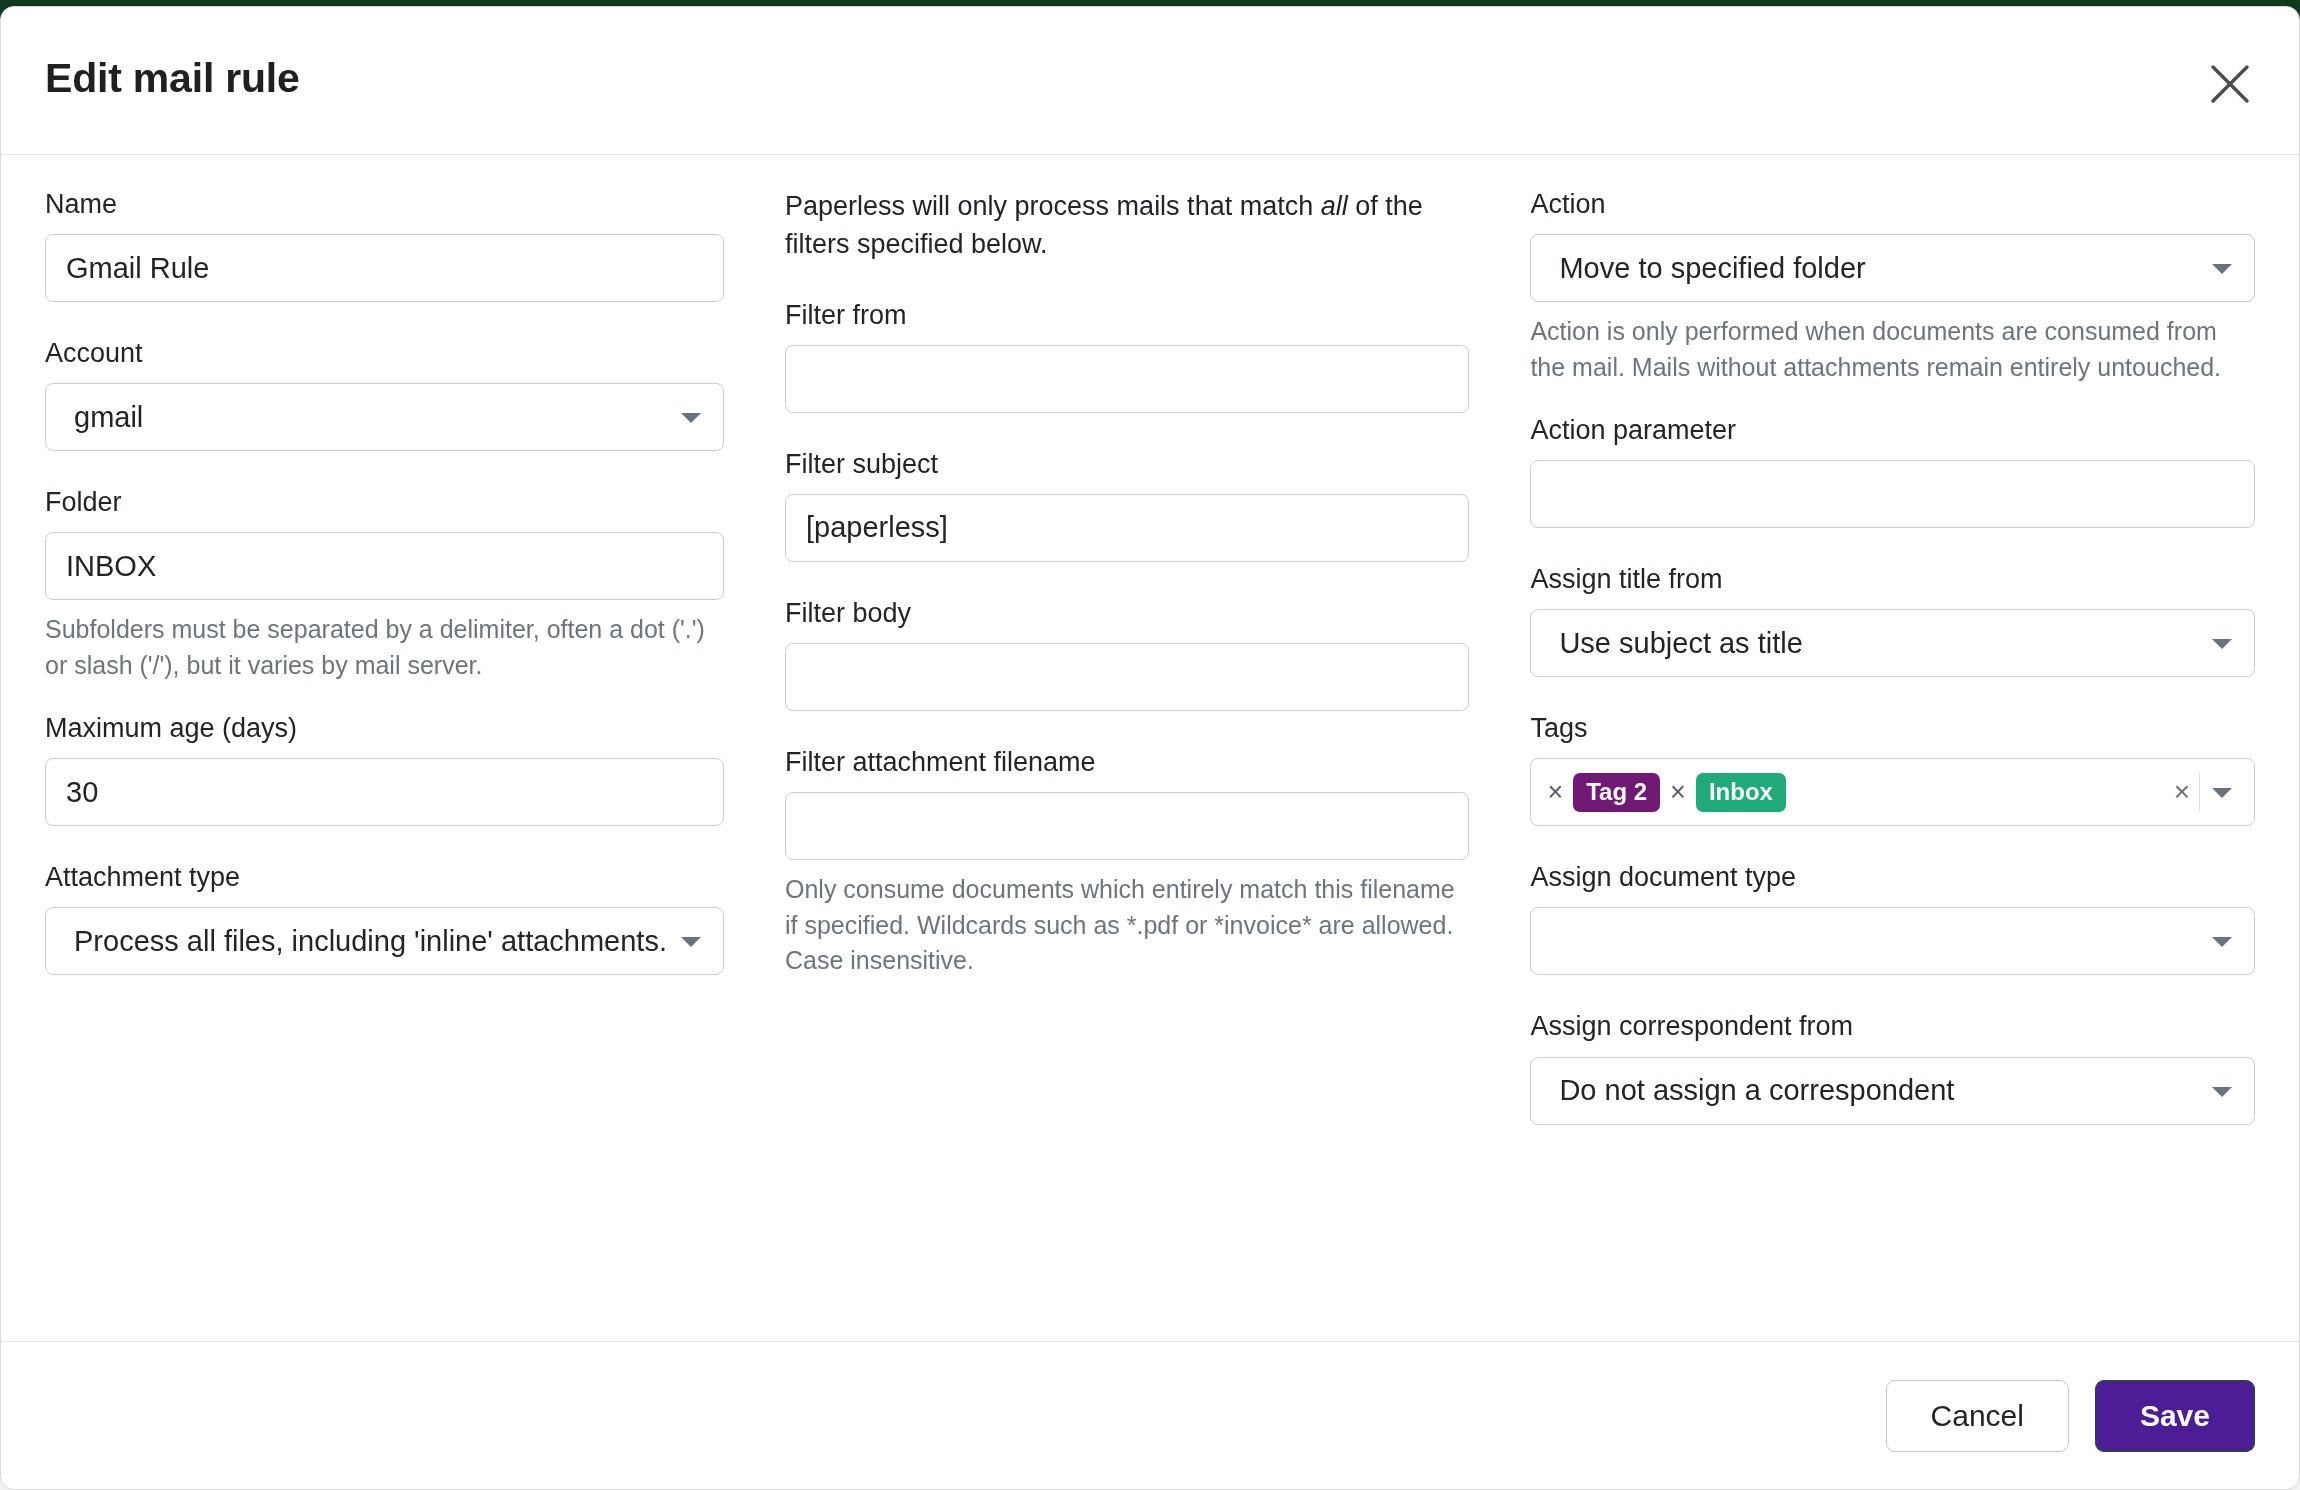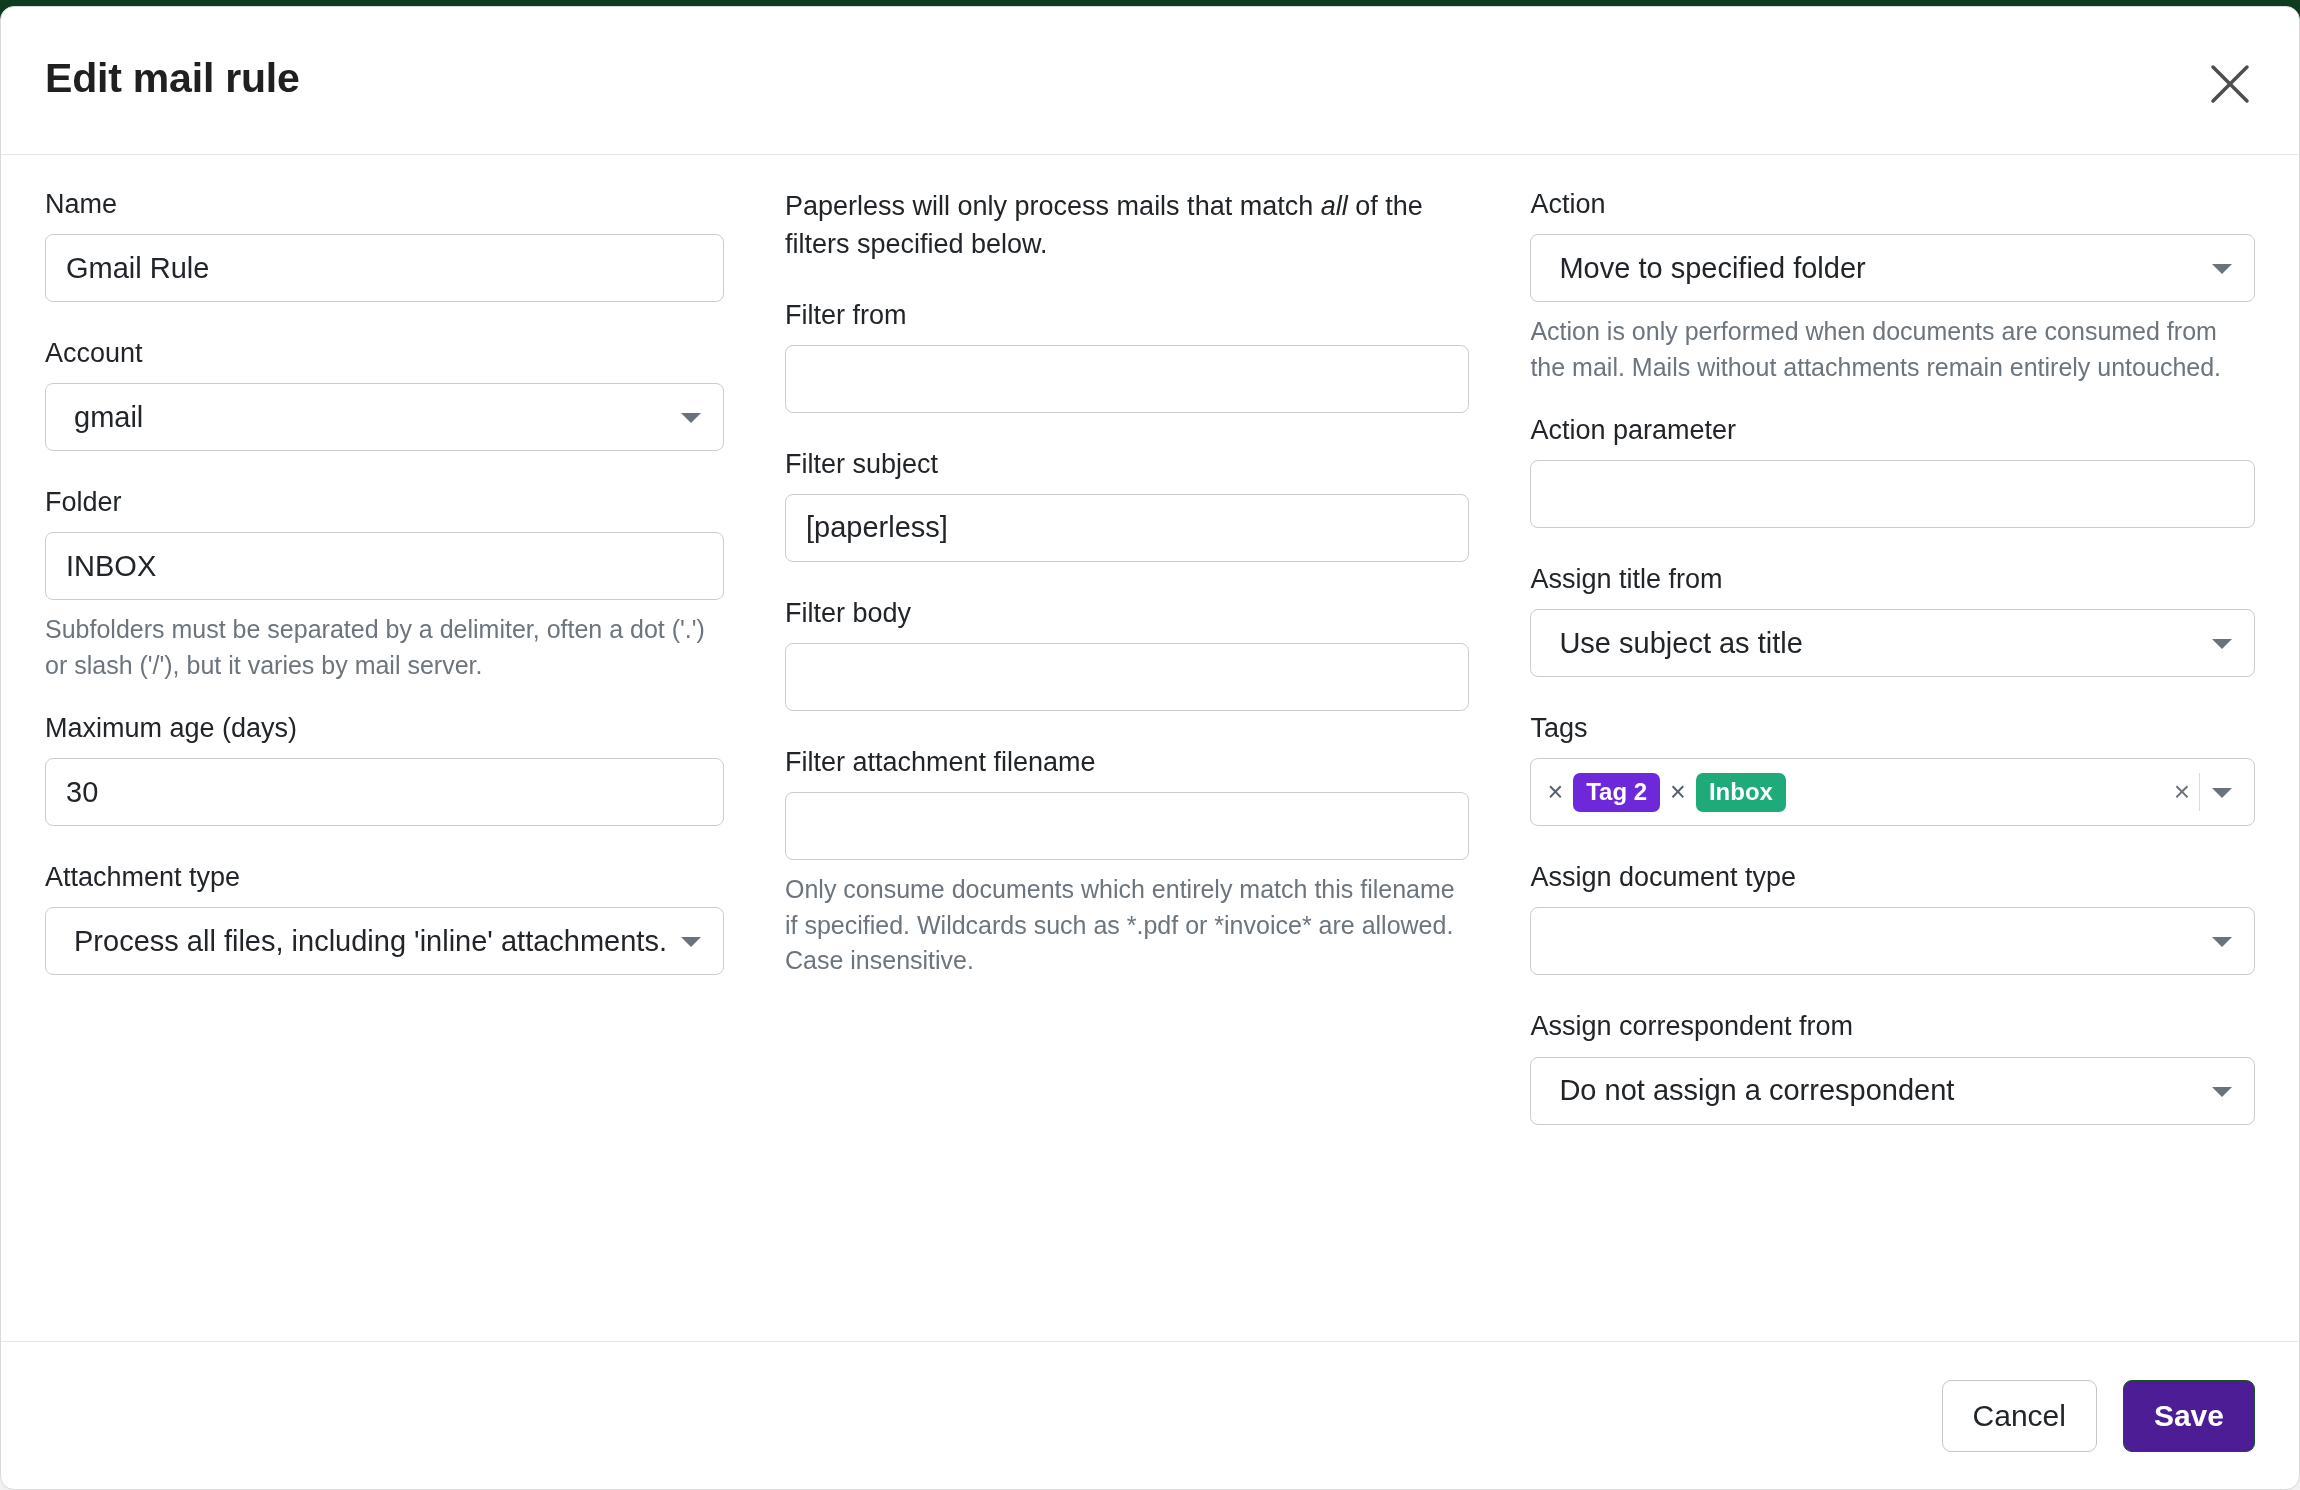--- a/index.html
+++ b/index.html
@@ -224,21 +224,21 @@
     display: flex;
     align-items: center;
     justify-content: flex-end;
     gap: 26px;
     padding: 0 44px;
   }
   .btn {
     font-family: "Liberation Sans", sans-serif;
     font-size: 30px;
     border-radius: 9px;
-    padding: 0 30px;
+    padding: 0 44px;
     height: 72px;
     cursor: pointer;
     display: inline-flex;
     align-items: center;
     justify-content: center;
   }
   #cancel-btn {
     background: #ffffff;
     color: #212529;
     border: 1px solid #c2c7cc;
@@ -359,21 +359,21 @@
         <span>Use subject as title</span>
         <span class="caret"></span>
       </div>
 
       <div class="spacer-lg"></div>
 
       <div class="field-label">Tags</div>
       <div class="tags-box">
         <span class="tag-chip">
           <span class="tag-x">×</span>
-          <span class="tag-pill" id="tag-pill-0" style="background: #6d28d9;">Tag 2</span>
+          <span class="tag-pill" id="tag-pill-0" style="background: #701a75;">Tag 2</span>
         </span>
         <span class="tag-chip">
           <span class="tag-x">×</span>
           <span class="tag-pill" id="tag-pill-1" style="background: rgb(31, 170, 122);">Inbox</span>
         </span>
         <span class="tags-clear">×</span>
         <span class="tags-sep"></span>
         <span class="caret"></span>
       </div>
 

